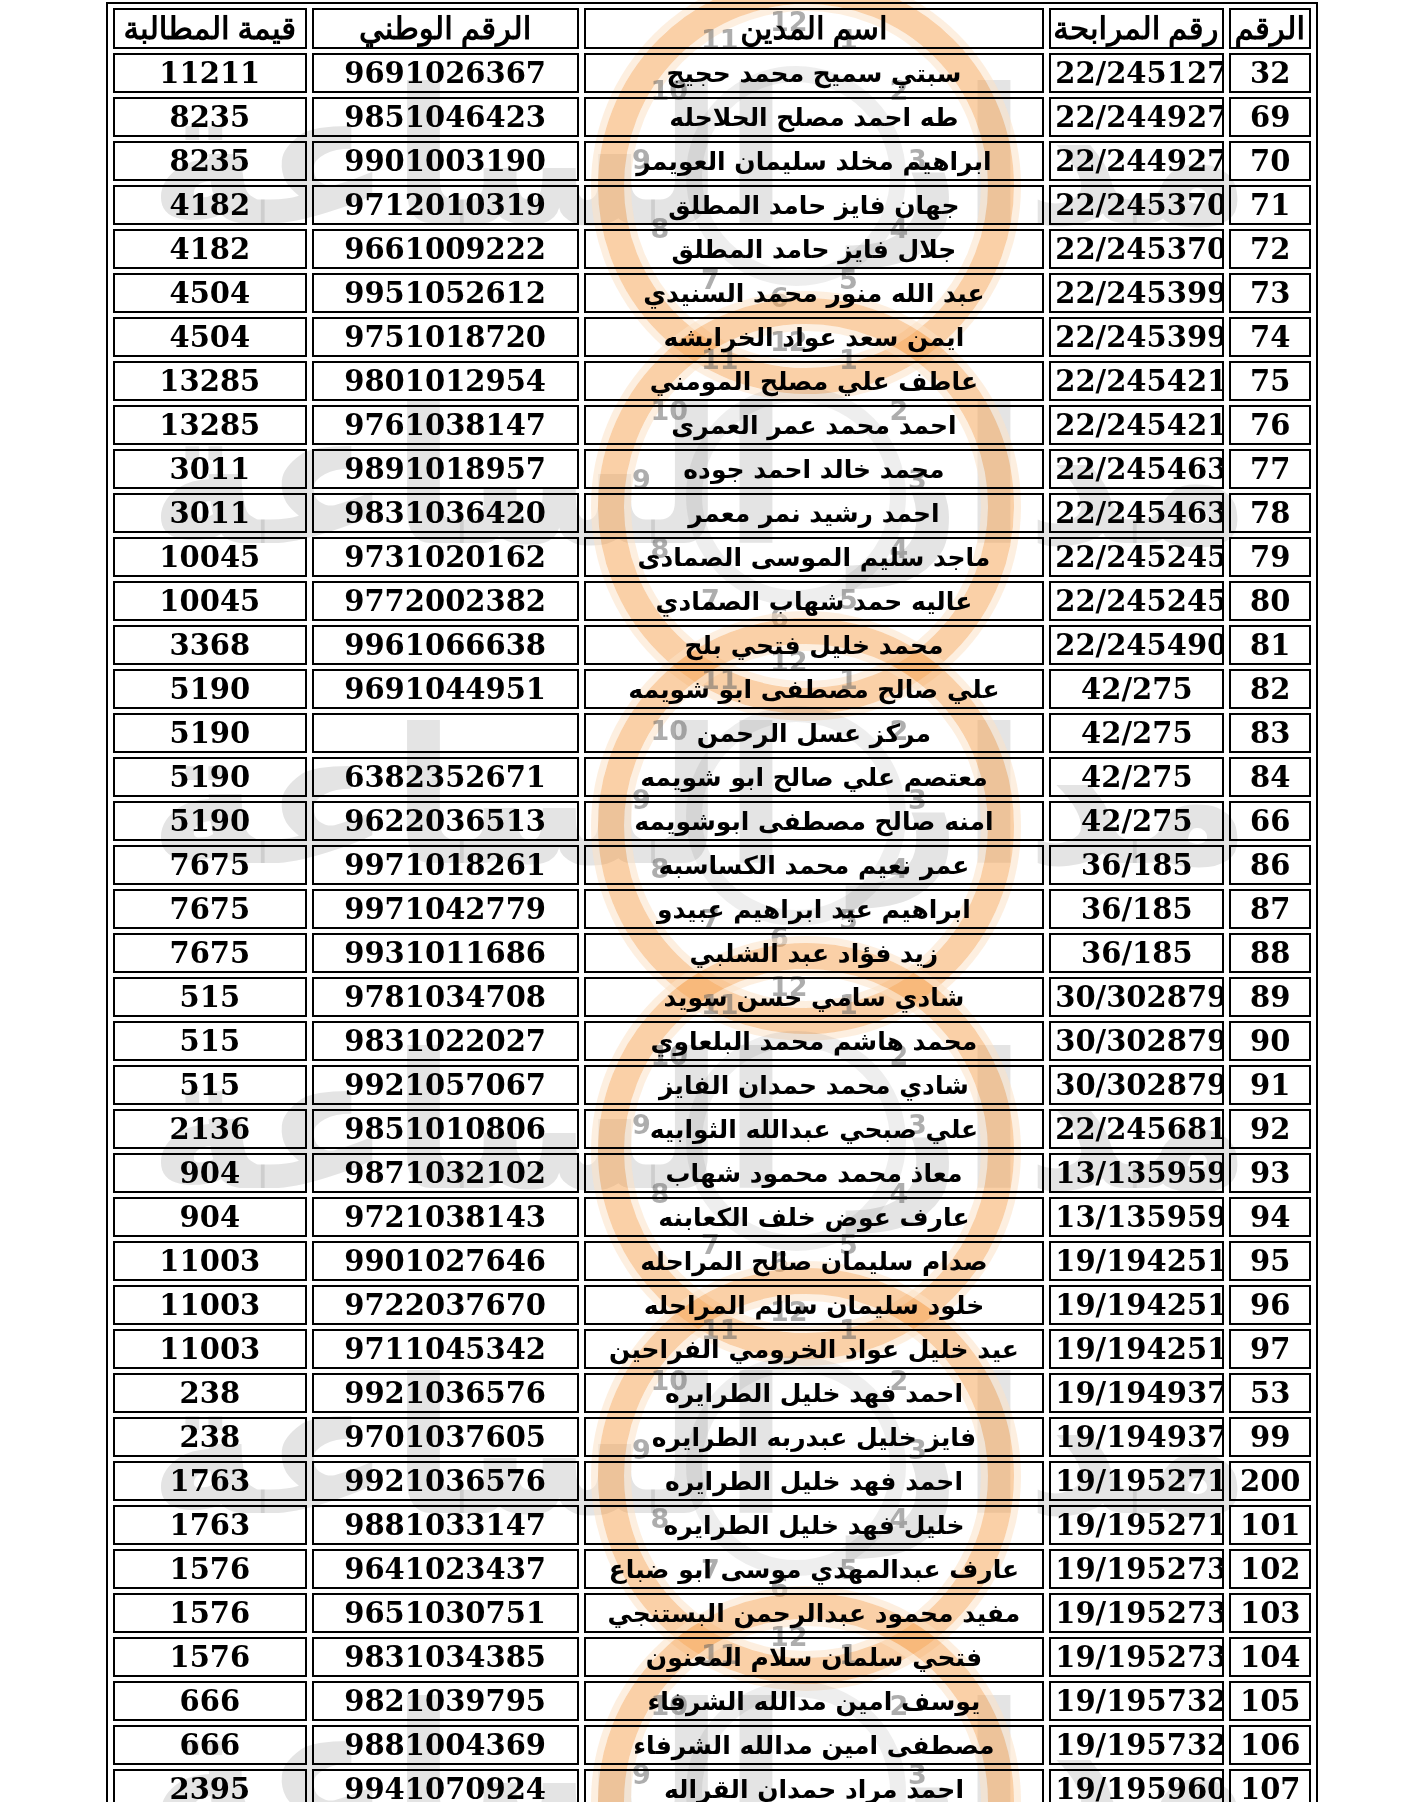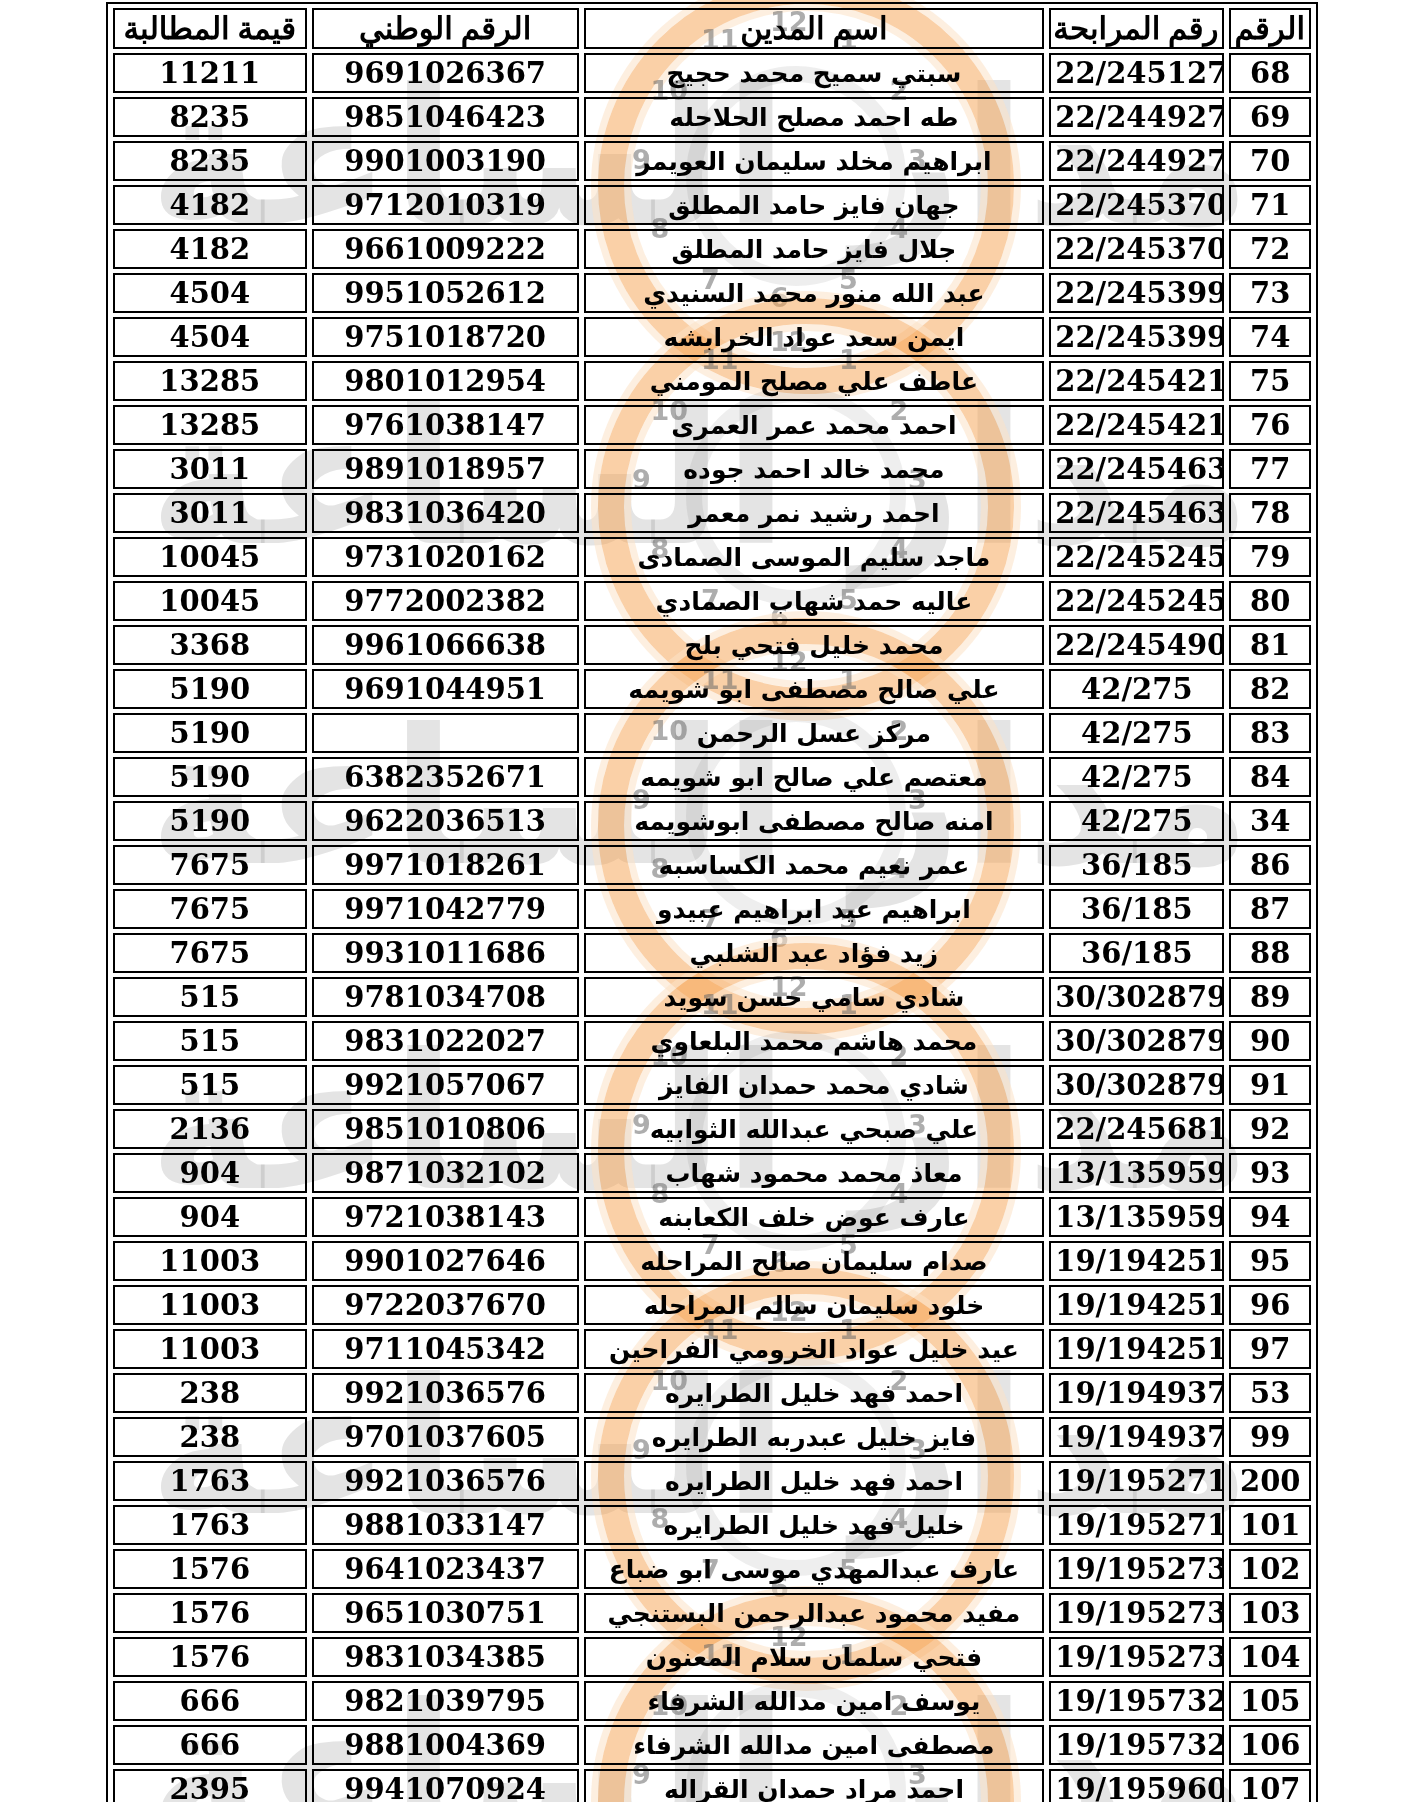--- a/index.html
+++ b/index.html
@@ -190,21 +190,21 @@
       <tr>
         <th>الرقم</th>
         <th>رقم المرابحة</th>
         <th>اسم المدين</th>
         <th>الرقم الوطني</th>
         <th>قيمة المطالبة</th>
       </tr>
     </thead>
     <tbody id="table-body">
         <tr>
-    <td class="num">68</td>
+    <td class="num">32</td>
     <td class="num">22/245127</td>
     <td class="arabic">سبتي سميح محمد حجيج</td>
     <td class="num">9691026367</td>
     <td class="num">11211</td>
   </tr>
         <tr>
     <td class="num">69</td>
     <td class="num">22/244927</td>
     <td class="arabic">طه احمد مصلح الحلاحله</td>
     <td class="num">9851046423</td>
@@ -309,21 +309,21 @@
     <td class="num">5190</td>
   </tr>
         <tr>
     <td class="num">84</td>
     <td class="num">42/275</td>
     <td class="arabic">معتصم علي صالح ابو شويمه</td>
     <td class="num">6382352671</td>
     <td class="num">5190</td>
   </tr>
         <tr>
-    <td class="num">34</td>
+    <td class="num">66</td>
     <td class="num">42/275</td>
     <td class="arabic">امنه صالح مصطفى ابوشويمه</td>
     <td class="num">9622036513</td>
     <td class="num">5190</td>
   </tr>
         <tr>
     <td class="num">86</td>
     <td class="num">36/185</td>
     <td class="arabic">عمر نعيم محمد الكساسبه</td>
     <td class="num">9971018261</td>

